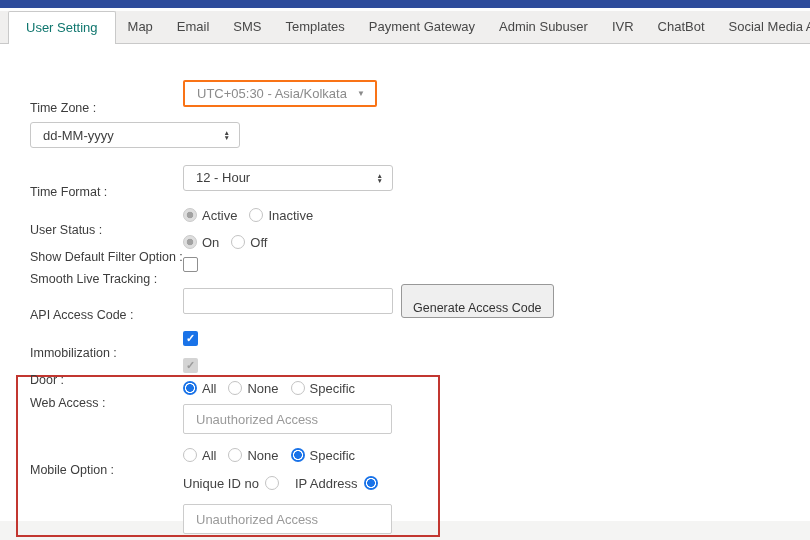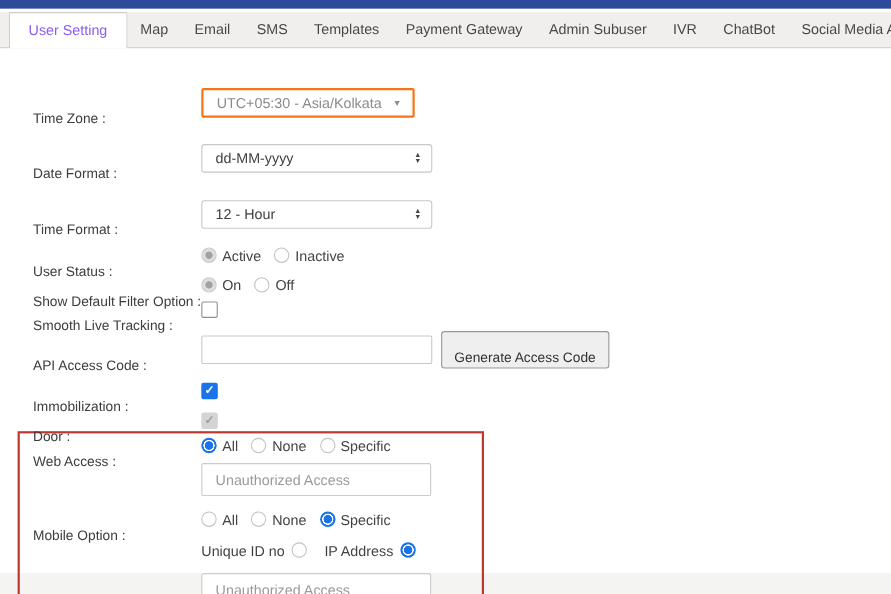--- a/index.html
+++ b/index.html
@@ -8,21 +8,21 @@
 
   .topbar { height:8px; background:#2d4b9a; }
   .topgap { height:3px; background:#fdfdfd; }
 
   .tabbar { height:33px; background:#f0efee; border-bottom:1px solid #c9c9c9;
     display:flex; align-items:flex-end; padding-left:8px; }
   .tab { height:32px; line-height:32px; padding:0 12px; font-size:13px;
     color:#484848; white-space:nowrap; cursor:pointer; }
   .tab.active { background:#fff; border:1px solid #c9c9c9; border-bottom:none;
     margin-bottom:-1px; height:33px; line-height:32px; padding:0 17px;
-    border-radius:2px 2px 0 0; color:#8b5cf6; }
+    border-radius:2px 2px 0 0; color:#0f766e; }
 
   .content { background:#fff; height:477px; padding-top:28px; }
 
   .row { display:flex; align-items:center; margin-left:30px; }
   .flabel { width:153px; flex-shrink:0; font-size:12.5px; color:#3d3d3d; white-space:nowrap;margin-top:29px; }
 
   
   .ddl { width:194px; height:27px; border:2px solid #f97316; border-radius:2px;
     background:#fff; display:flex; align-items:center; justify-content:space-between;
     padding:0 10px 0 12px; font-size:13px; color:#8b8b8b; cursor:pointer; }
@@ -99,21 +99,20 @@
 
   <div class="row">
     <div class="flabel">Time Zone :</div>
     <div class="ddl">
       <span>UTC+05:30 - Asia/Kolkata</span>
       <span class="caret">▼</span>
     </div>
   </div>
 
   <div class="row mt7">
-    <div class="flabel">Date Format :</div>
     <div class="sel">
       <span>dd-MM-yyyy</span>
       <span class="spin">
           <span>▲</span>
           <span>▼</span>
         </span>
     </div>
   </div>
 
   <div class="row mt8">

